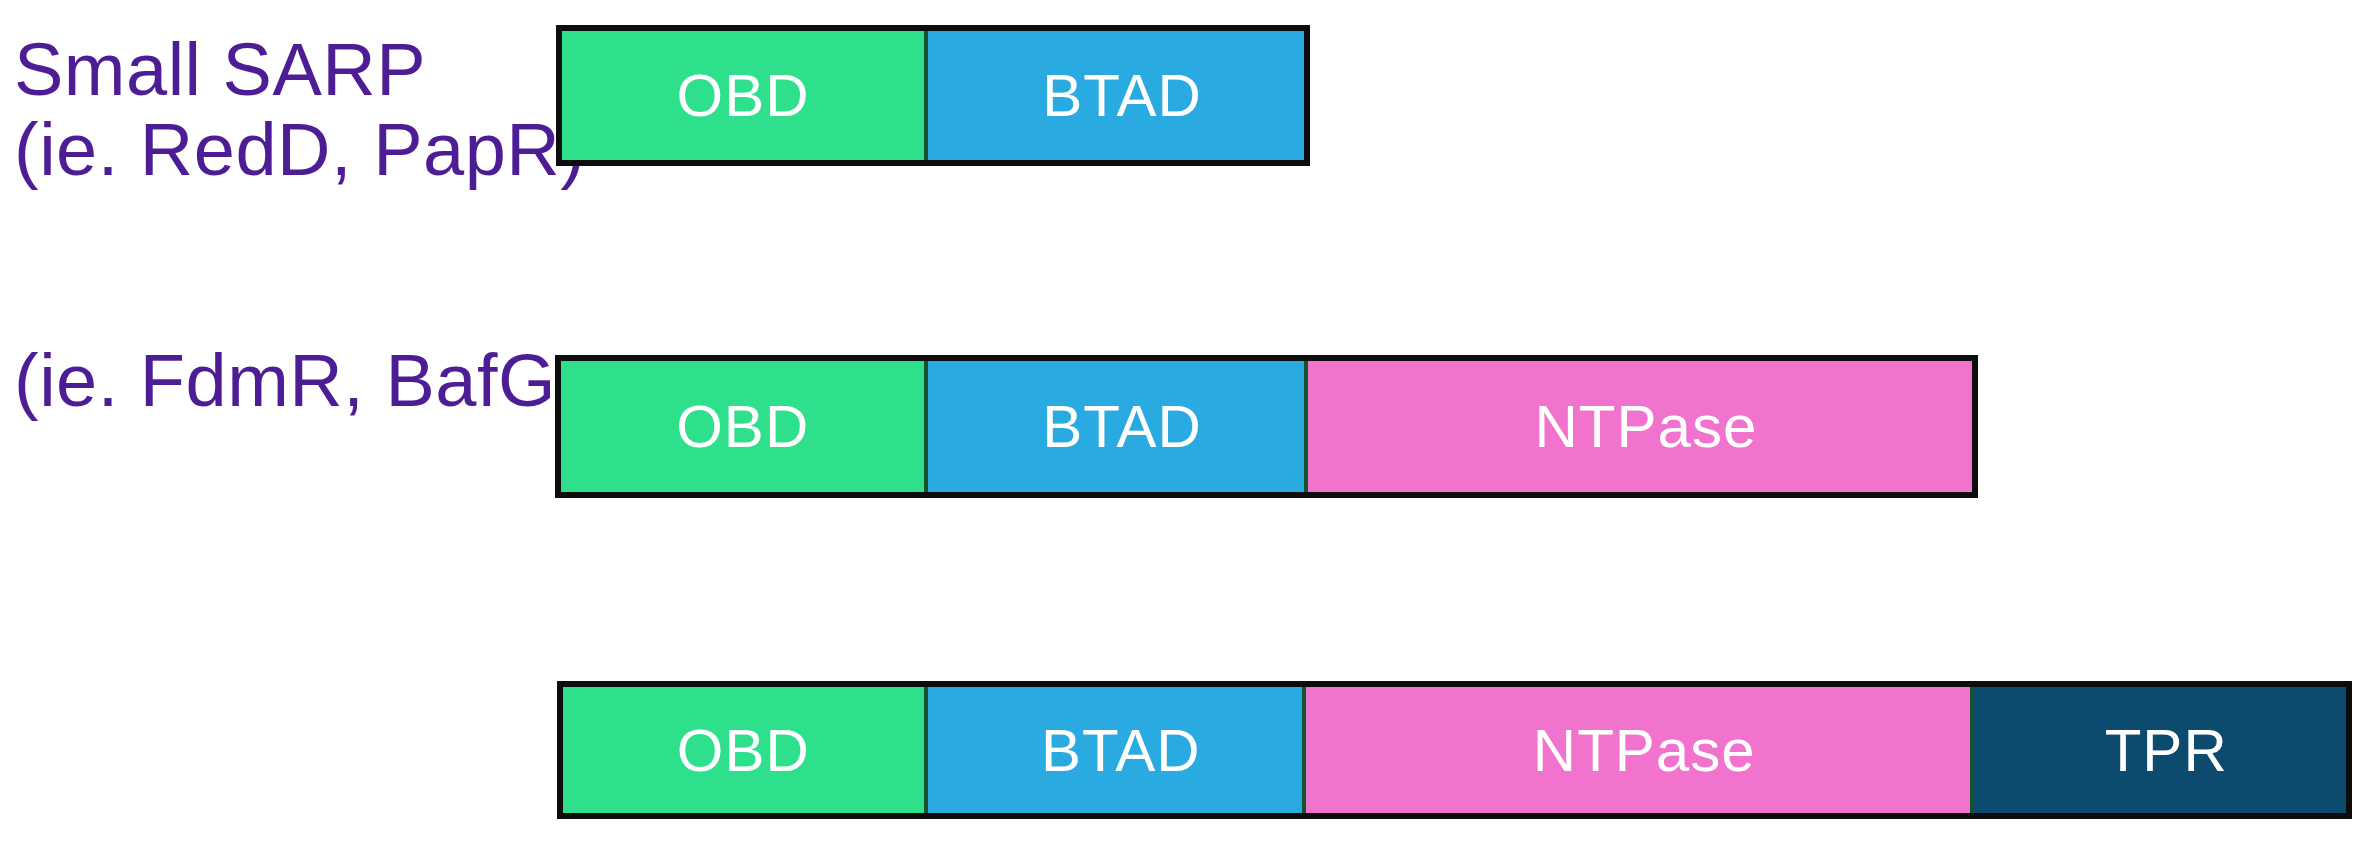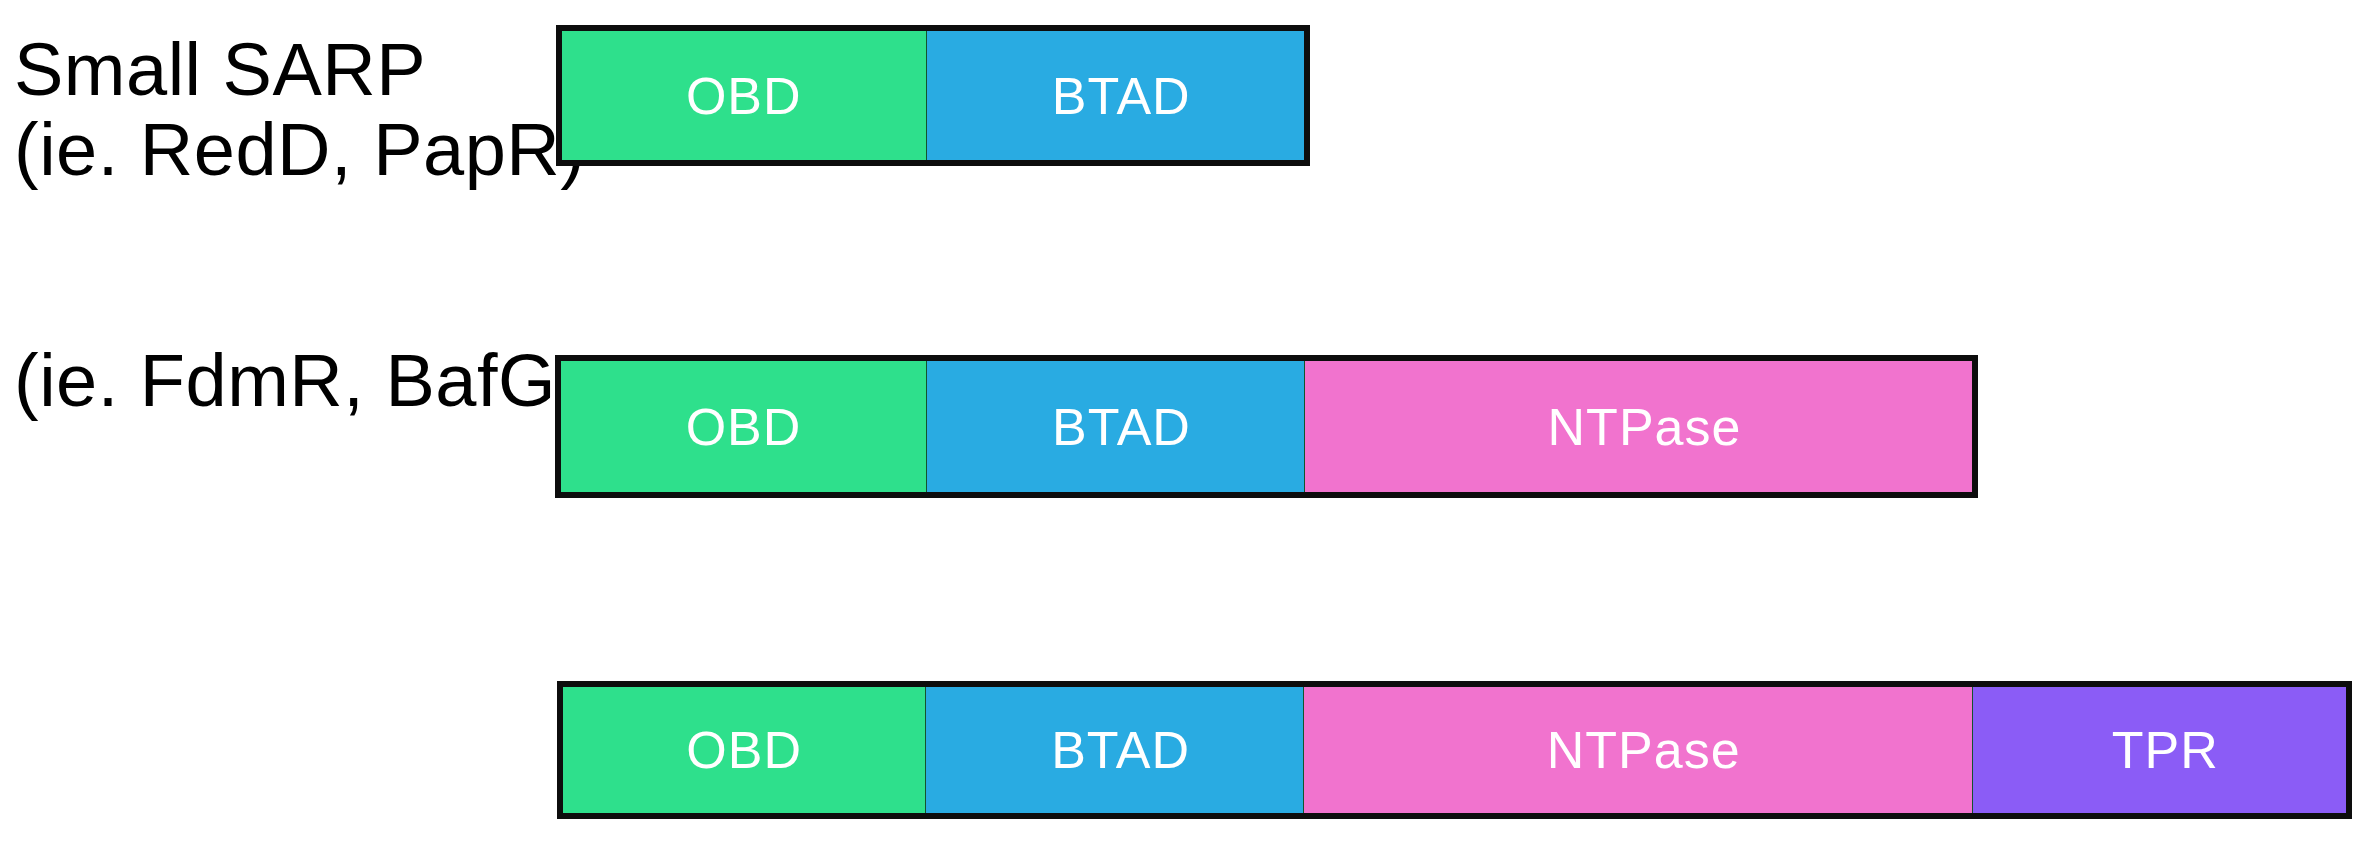--- a/index.html
+++ b/index.html
@@ -11,47 +11,47 @@
     width: 2366px;
     height: 841px;
     background: #ffffff;
     overflow: hidden;
   }
 
   
   .row-label {
     position: absolute;
     left: 14px;
-    color: #000000;
+    color: #4c1d95;
     font-size: 74px;
     line-height: 80px;
     letter-spacing: 0.5px;
     white-space: nowrap;
   }
 
   
   .domain-bar {
     position: absolute;
     display: flex;
     border: 6px solid #0d0d0d;
     background: #0d0d0d;
   }
   .domain-segment {
     display: flex;
     align-items: center;
     justify-content: center;
     height: 100%;
     color: #ffffff;
-    font-size: 52px;
+    font-size: 60px;
     letter-spacing: 1px;
     overflow: hidden;
     white-space: nowrap;
   }
   .domain-segment + .domain-segment {
-    border-left: 1px solid #14532d;
+    border-left: 4px solid #14532d;
     padding-left: 12px;
   }
 </style>
 </head>
 <body>
 
 <div class="canvas">
 
   <div class="row-label" style="top: 30px;">
     <div>Small SARP</div>
@@ -70,16 +70,16 @@
     <div class="domain-segment" style="flex: 375 1 0%; background-color: rgb(41, 171, 226);">BTAD</div>
     <div class="domain-segment" style="flex: 673 1 0%; background-color: rgb(241, 115, 206);">NTPase</div>
   </div>
 
   <div class="row-label" style="top: 681px;">
   </div>
   <div class="domain-bar" style="left: 557px; top: 681px; width: 1795px; height: 138px;">
     <div class="domain-segment" style="flex: 373 1 0%; background-color: rgb(46, 224, 140);">OBD</div>
     <div class="domain-segment" style="flex: 375 1 0%; background-color: rgb(41, 171, 226);">BTAD</div>
     <div class="domain-segment" style="flex: 675 1 0%; background-color: rgb(241, 115, 206);">NTPase</div>
-    <div class="domain-segment" style="flex: 372 1 0%; background-color: #8b5cf6;">TPR</div>
+    <div class="domain-segment" style="flex: 372 1 0%; background-color: #0c4a6e;">TPR</div>
   </div>
 
 </div>
 
 </body></html>

